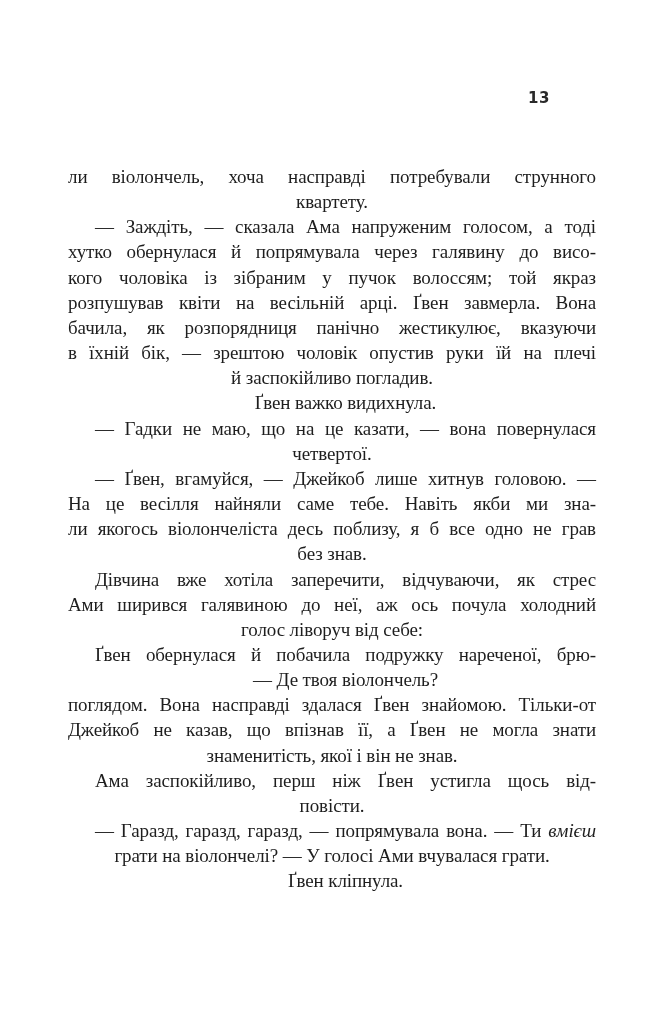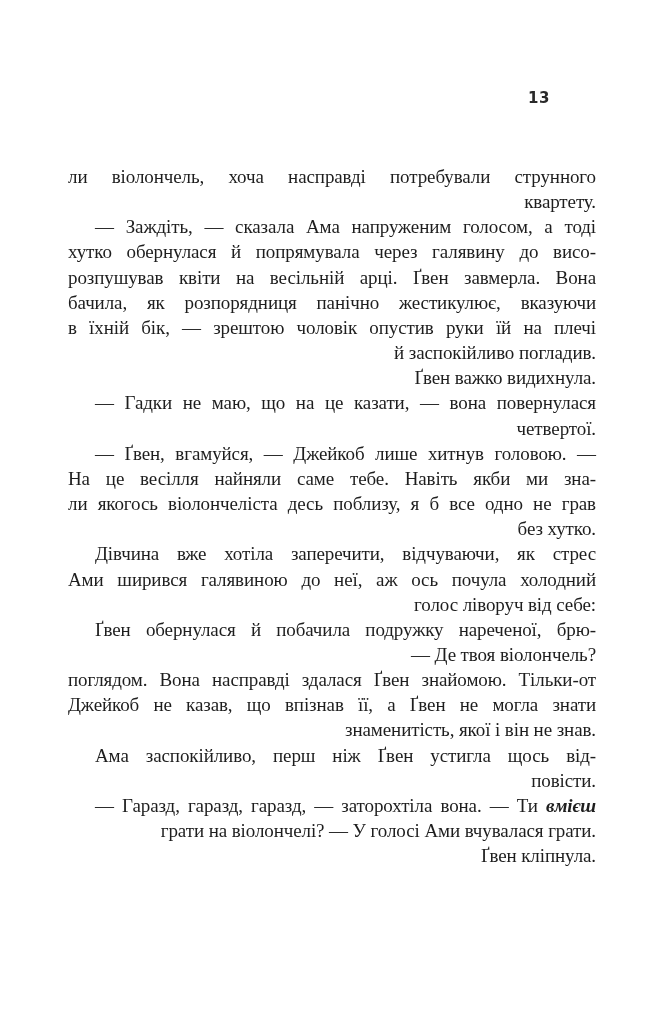--- a/index.html
+++ b/index.html
@@ -33,64 +33,64 @@
     top: 136px;
     width: 528px;
     color: #1e1e1e;
     margin-top: 28px;
   }
   .line {
     height: 25.16px;
     line-height: 25.16px;
     font-size: 19px;
     letter-spacing: -0.1px;
-    text-align: right;
+    text-align: center;
     white-space: nowrap;
   }
   .line.j {
     white-space: normal;
     text-align: justify;
     text-align-last: justify;
   }
   .line.ind {
     padding-left: 27px;
   }
   .line em {
     font-style: italic;
-    font-weight: bold;
   }
 </style>
 </head>
 <body>
 
 <div class="page">
   <div class="folio">13</div>
   <div class="text-block">
       <div class="line j">ли віолончель, хоча насправді потребували струнного</div>
       <div class="line">квартету.</div>
       <div class="line j ind">— Заждіть, — сказала Ама напруженим голосом, а тоді</div>
       <div class="line j">хутко обернулася й попрямувала через галявину до висо-</div>
+      <div class="line j">кого чоловіка із зібраним у пучок волоссям; той якраз</div>
       <div class="line j">розпушував квіти на весільній арці. Ґвен завмерла. Вона</div>
       <div class="line j">бачила, як розпорядниця панічно жестикулює, вказуючи</div>
       <div class="line j">в їхній бік, — зрештою чоловік опустив руки їй на плечі</div>
       <div class="line">й заспокійливо погладив.</div>
       <div class="line ind">Ґвен важко видихнула.</div>
       <div class="line j ind">— Гадки не маю, що на це казати, — вона повернулася</div>
       <div class="line">четвертої.</div>
       <div class="line j ind">— Ґвен, вгамуйся, — Джейкоб лише хитнув головою. —</div>
       <div class="line j">На це весілля найняли саме тебе. Навіть якби ми зна-</div>
       <div class="line j">ли якогось віолончеліста десь поблизу, я б все одно не грав</div>
-      <div class="line">без хутко.</div>
+      <div class="line">без знав.</div>
       <div class="line j ind">Дівчина вже хотіла заперечити, відчуваючи, як стрес</div>
       <div class="line j">Ами ширився галявиною до неї, аж ось почула холодний</div>
       <div class="line">голос ліворуч від себе:</div>
       <div class="line j ind">Ґвен обернулася й побачила подружку нареченої, брю-</div>
       <div class="line ind">— Де твоя віолончель?</div>
       <div class="line j">поглядом. Вона насправді здалася Ґвен знайомою. Тільки-от</div>
       <div class="line j">Джейкоб не казав, що впізнав її, а Ґвен не могла знати</div>
       <div class="line">знаменитість, якої і він не знав.</div>
       <div class="line j ind">Ама заспокійливо, перш ніж Ґвен устигла щось від-</div>
       <div class="line">повісти.</div>
-      <div class="line j ind"><span>— Гаразд, гаразд, гаразд, — заторохтіла вона. — Ти </span><em>вмієш</em><span></span></div>
+      <div class="line j ind"><span>— Гаразд, гаразд, гаразд, — попрямувала вона. — Ти </span><em>вмієш</em><span></span></div>
       <div class="line">грати на віолончелі? — У голосі Ами вчувалася грати.</div>
       <div class="line ind">Ґвен кліпнула.</div>
     </div>
 </div>
 
 </body></html>

